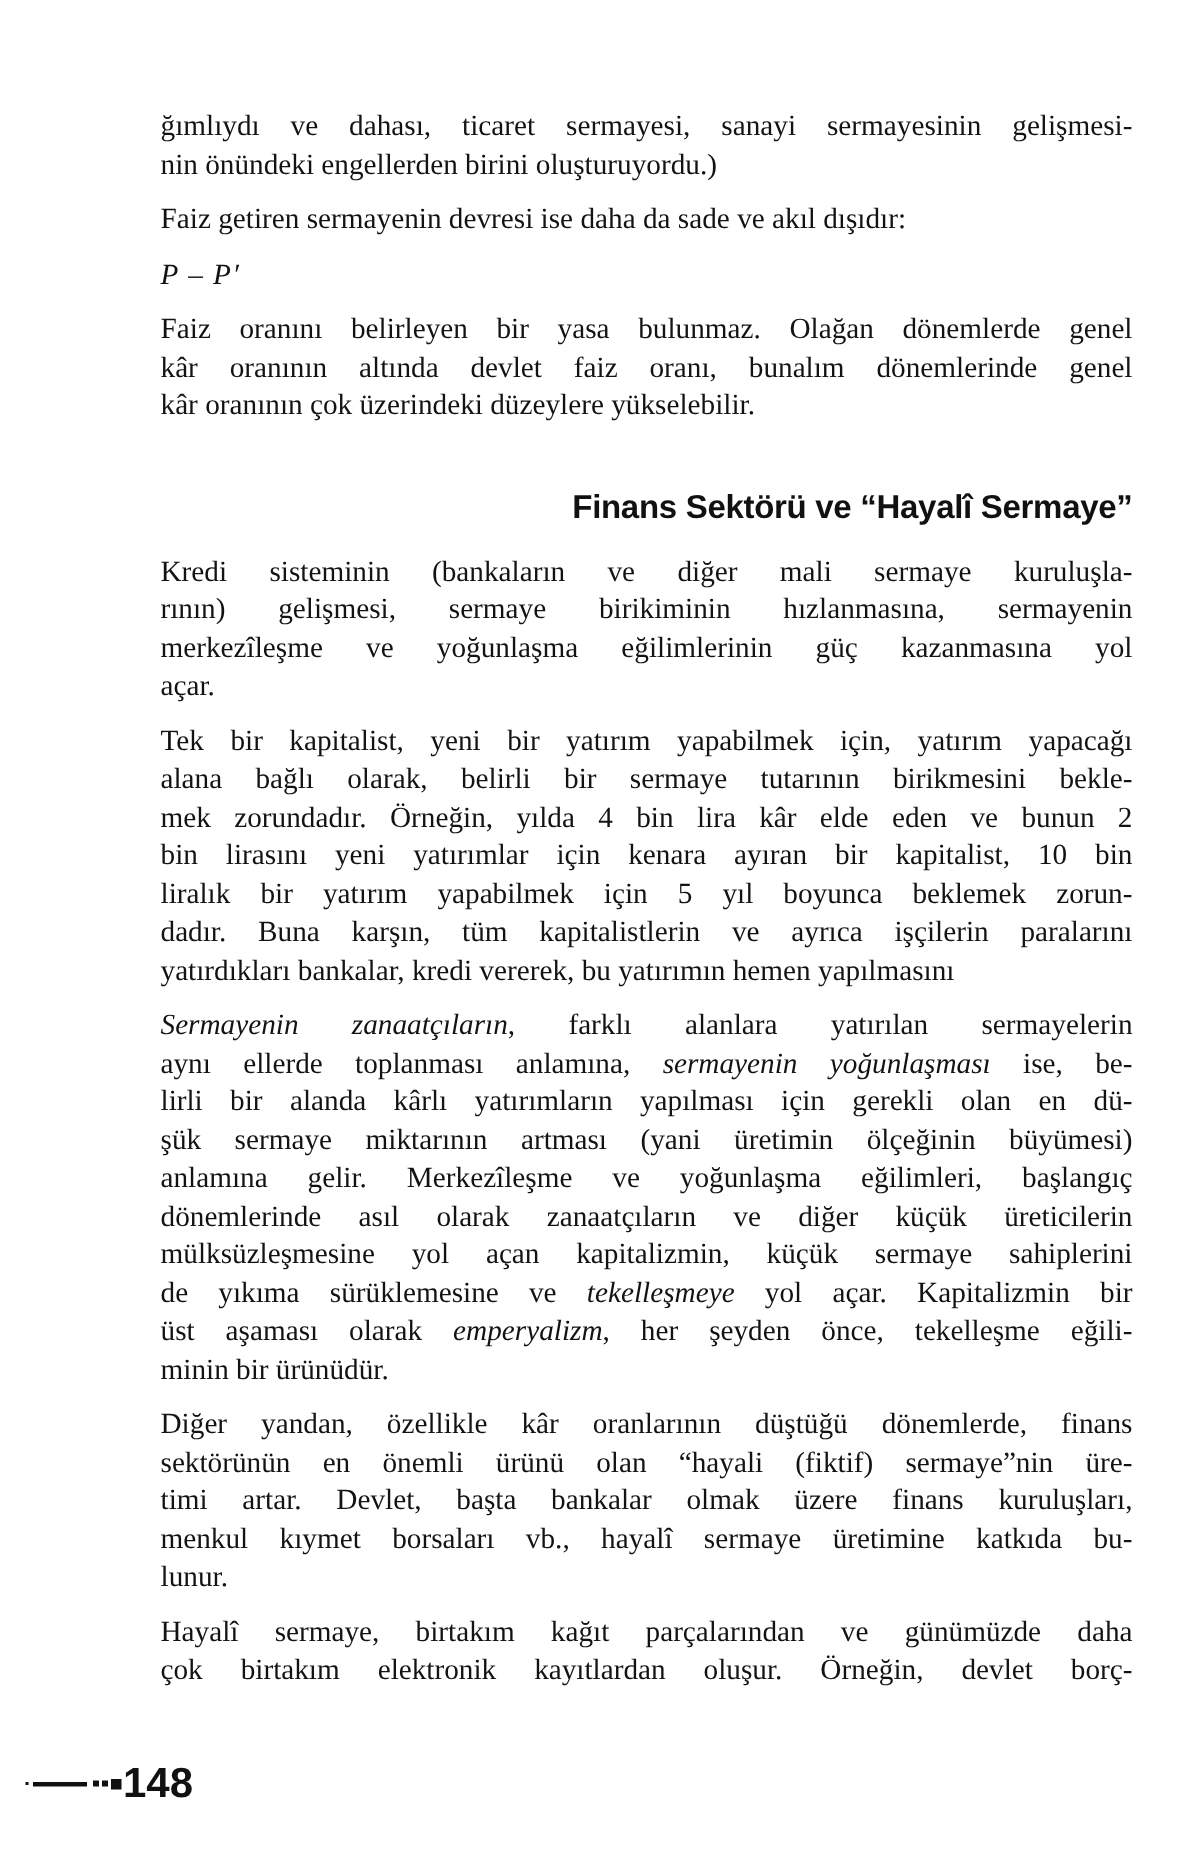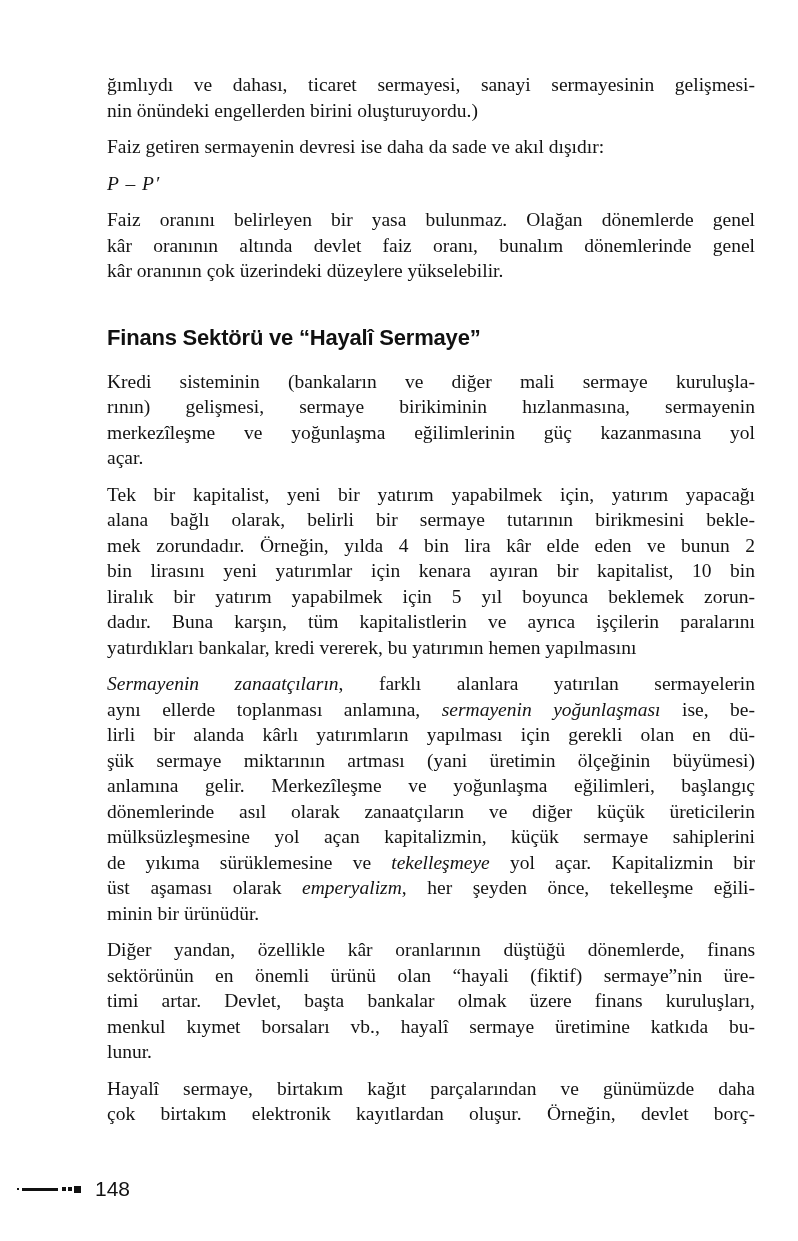--- a/index.html
+++ b/index.html
@@ -40,20 +40,21 @@
     font-style: italic;
   }
   .section-heading {
     font-family: "Liberation Sans", sans-serif;
     font-weight: bold;
     font-size: 22px;
     line-height: 28px;
     margin: 40px 0 17px 0;
     letter-spacing: -0.2px;
     color: #111111;
+    text-align: right;
   }
   .formula {
     letter-spacing: 1px;
     font-style: italic;
   }
   .page-footer {
     position: absolute;
     left: 17px;
     top: 1178px;
     display: flex;
@@ -72,24 +73,24 @@
     background: #111;
     display: inline-block;
     margin-left: 3px;
   }
   .deco-sq { display: inline-block; background: #111; }
   .sq1 { width: 4px; height: 4px; margin-left: 4px; }
   .sq2 { width: 4px; height: 4px; margin-left: 2px; }
   .sq3 { width: 7px; height: 7px; margin-left: 2px; }
   .page-number {
     font-family: "Liberation Sans", sans-serif;
-    font-weight: normal;
-    font-size: 21px;
+    font-weight: bold;
+    font-size: 28px;
     color: #111111;
-    margin-left: 14px;
+    margin-left: 1px;
   }
 </style>
 </head>
 <body>
 
 <main class="text-col">
 
   <div class="body-p">
       <div class="pline"><span>ğımlıydı ve dahası, ticaret sermayesi, sanayi sermayesinin gelişmesi-</span></div>
       <div class="pline"><span>nin önündeki engellerden birini oluşturuyordu.)</span></div>

